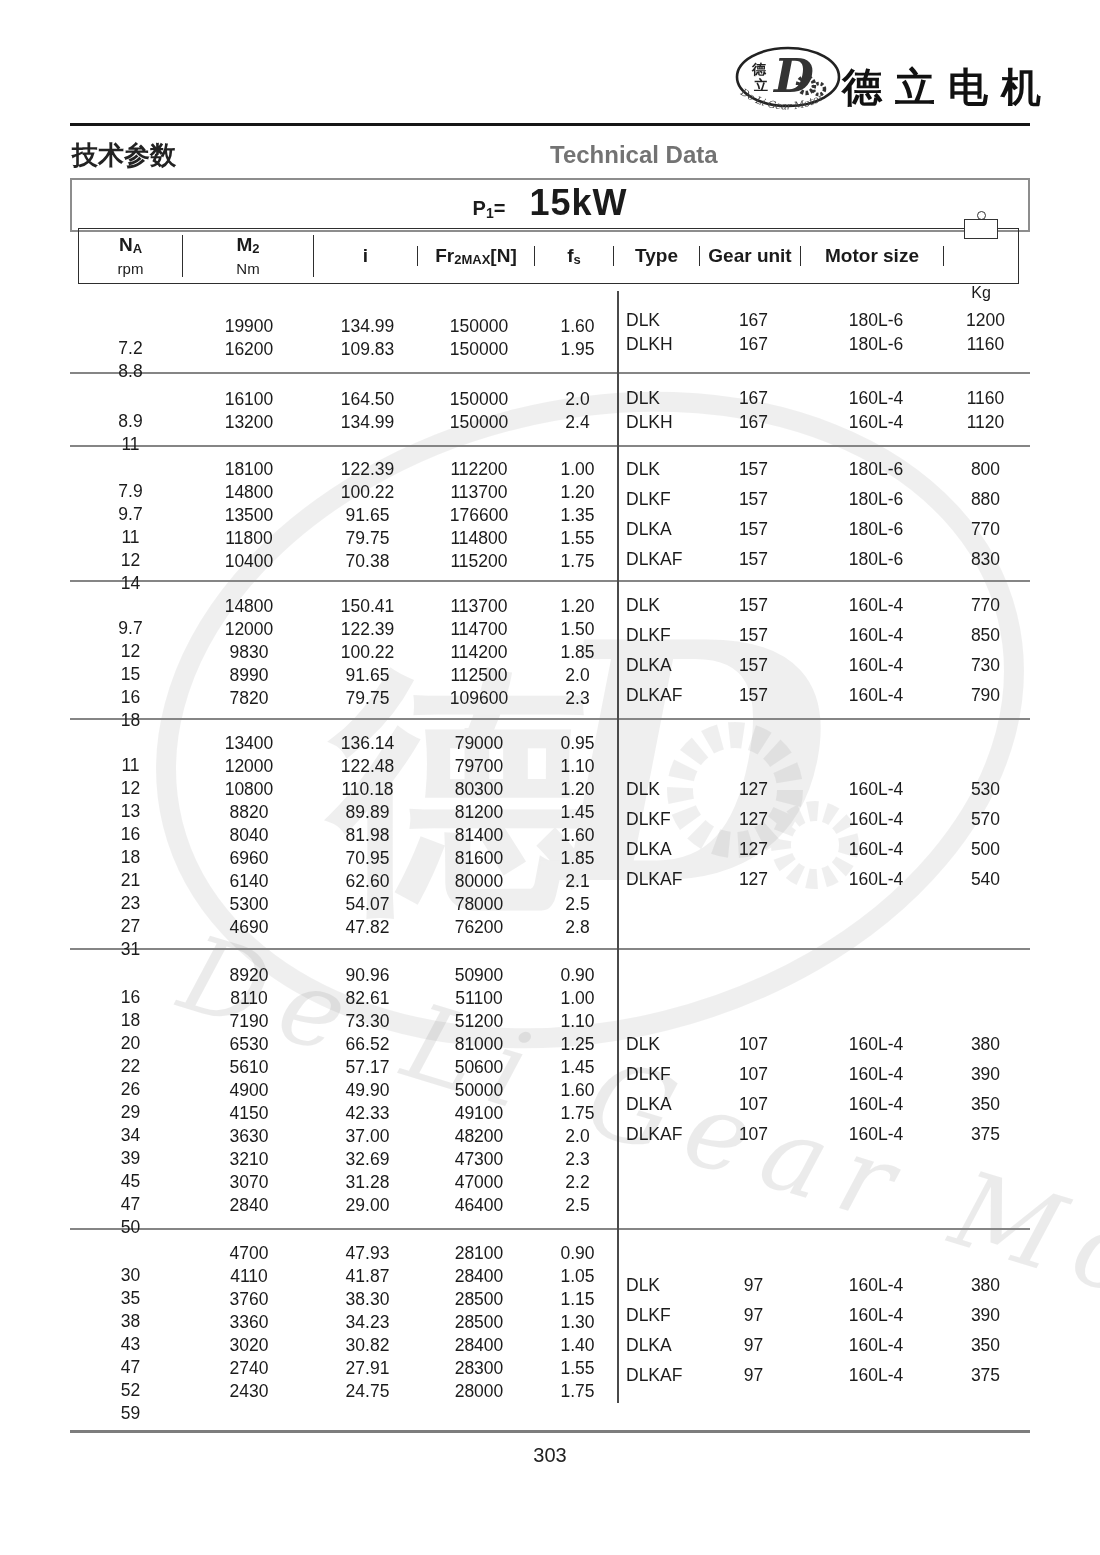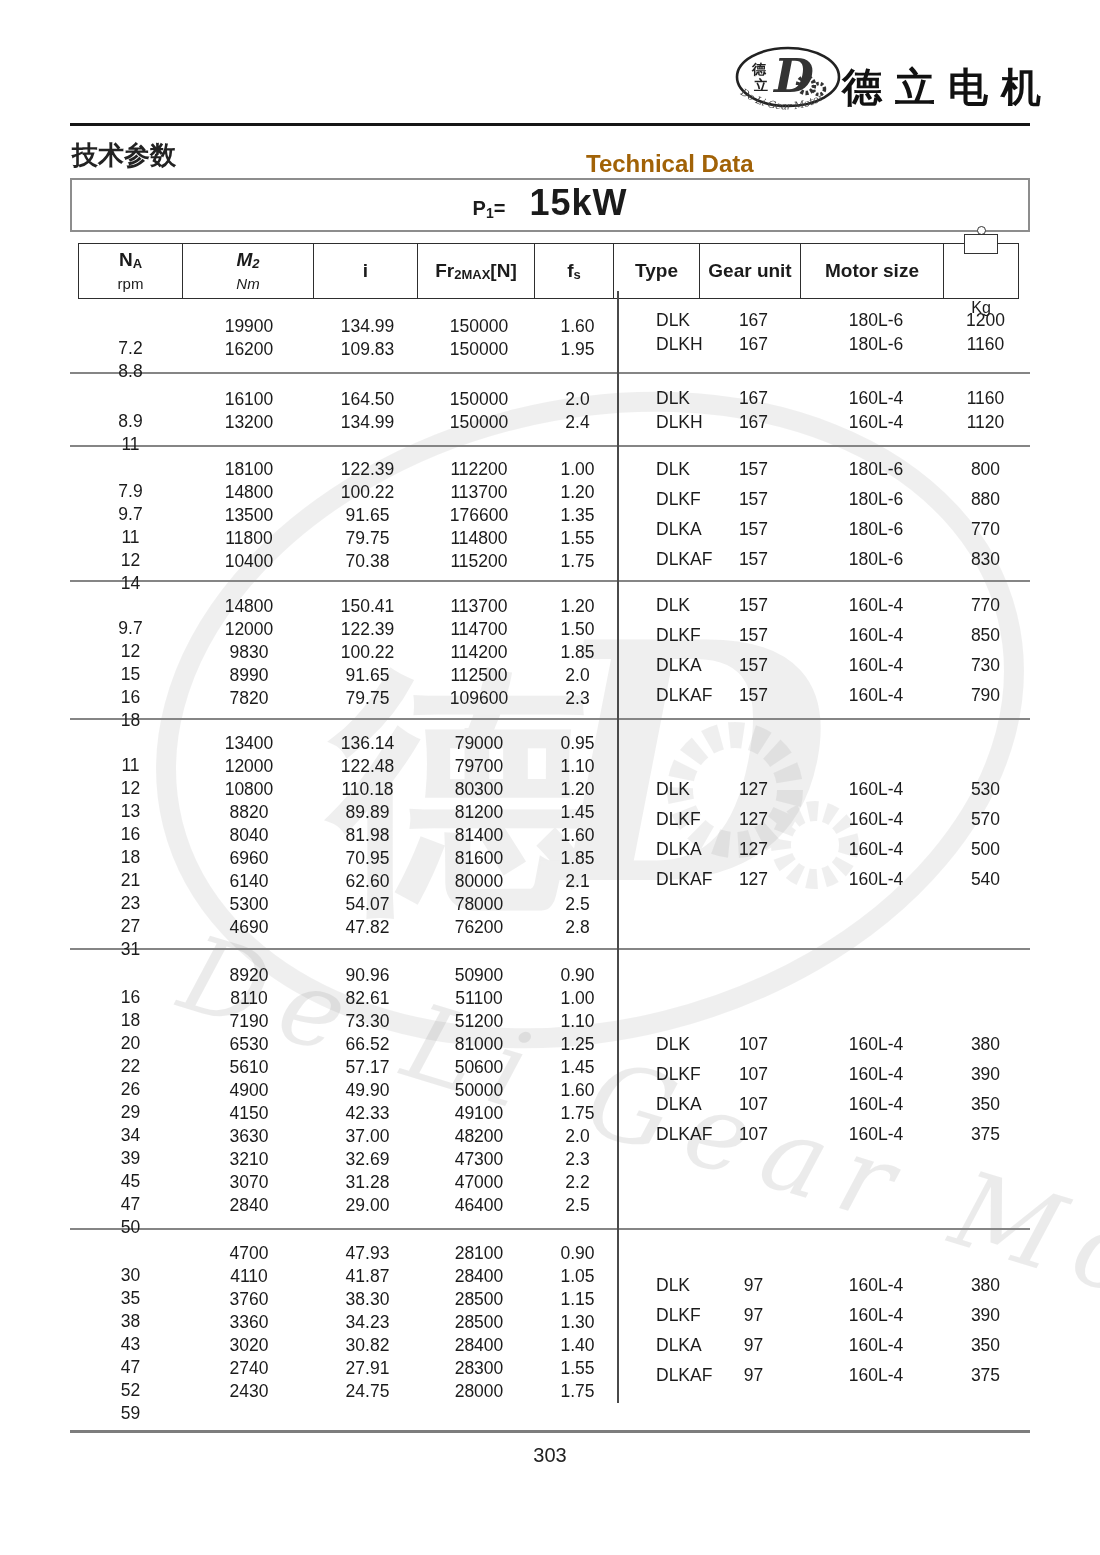--- a/index.html
+++ b/index.html
@@ -11,44 +11,44 @@
   
   #watermark{position:absolute;left:0;top:0;z-index:0;pointer-events:none;}
   
   #logo-emblem{left:730px;top:44px;}
   #brand-name{
     left:842px;top:60px;font-family:"DejaVu Serif",serif;font-weight:700;
     font-size:40px;letter-spacing:13px;color:#111;white-space:nowrap;
   }
   #brand-rule{left:70px;top:123px;width:960px;height:3px;background:#161616;}
   #title-cn{left:72px;top:138px;font-size:26px;font-weight:700;color:#222;}
-  #title-en{left:586px;top:141px;font-size:24px;font-weight:700;color:#a16207;margin-top:9px;}
+  #title-en{left:550px;top:141px;font-size:24px;font-weight:700;color:#737373;}
   
   #power-box{
     left:70px;top:178px;width:960px;height:54px;box-sizing:border-box;
     border:2px solid #8d8d8d;display:flex;align-items:baseline;justify-content:center;
   }
   #power-box{align-items:center;}
   .p-line{display:flex;align-items:baseline;transform:translateY(-2px);}
   .p-sym{font-size:20px;font-weight:700;}
   .p-sub{font-size:14px;font-weight:700;position:relative;top:3px;}
   .p-eq{font-size:20px;font-weight:700;}
   .p-val{font-size:36px;font-weight:700;letter-spacing:1px;margin-left:24px;}
   
   #header-table{
-    left:78px;top:243px;height:54px;display:flex;
-    border:1.6px solid #2e2e2e;background:transparent;
+    left:78px;top:228px;height:54px;display:flex;
+    border:1.6px solid #2e2e2e;background:transparent;align-items:center;
   }
   .hcell{
     box-sizing:content-box;border-right:1.6px solid #2e2e2e;
     display:flex;flex-direction:column;align-items:center;justify-content:center;
     line-height:1.05;
   }
   .hcell:last-child{border-right:none;}
-  .hc1{width:103px;} .hc2{width:130px;font-style:italic;} .hc3{width:103px;} .hc4{width:116px;}
+  .hc1{width:103px;} .hc2{width:130px;} .hc3{width:103px;} .hc4{width:116px;}
   .hc5{width:78px;} .hc6{width:85px;} .hc7{width:100px;} .hc8{width:142px;} .hc9{width:74px;gap:44px;}
   .hsym{font-size:19px;font-weight:700;}
   .hsub{font-size:13px;font-weight:700;position:relative;top:2px;}
   .hunit{font-size:15px;font-weight:400;margin-top:6px;}
   .w-knob{width:7px;height:7px;border:1.5px solid #333;border-radius:50%;display:block;margin:0 auto;background:#fff;}
   .w-body{width:32px;height:18px;border:1.8px solid #333;display:block;margin:-1px auto 0;background:#fff;}
   .kg-label{font-size:16px;margin-top:2px;}
   
   #data-area{left:70px;top:291px;width:960px;}
   #vline{position:absolute;left:547px;top:0;width:2px;height:calc(100% - 27px);background:#4a4a4a;}
@@ -57,21 +57,21 @@
   .drow{display:flex;line-height:23px;height:23px;}
   .cell{font-size:17.5px;text-align:center;}
   .c1{width:105px;margin-top:22px;} .c2{width:132px;} .c3{width:105px;} .c4{width:118px;} .c5{width:79px;}
   .models{
     position:absolute;left:547px;top:0;bottom:0;width:406px;
     display:flex;flex-direction:column;justify-content:center;
   }
   .mrow{display:flex;line-height:30px;height:30px;}
   .rows2 .mrow{line-height:24px;height:24px;}
   .mcell{font-size:17.5px;text-align:center;}
-  .mc1{width:86px;text-align:left;padding-left:39px;box-sizing:border-box;}
+  .mc1{width:86px;text-align:left;padding-left:9px;box-sizing:border-box;}
   .mc2{width:101px;} .mc3{width:144px;} .mc4{width:75px;}
   .sep{height:2px;background:#858585;}
   .g1{padding-top:24px;padding-bottom:11px;}
   .g2{padding-top:14px;padding-bottom:11px;}
   .g3{padding-top:11px;padding-bottom:7px;}
   .g4{padding-top:13px;padding-bottom:8px;}
   .g5{padding-top:12px;padding-bottom:9px;}
   .g6{padding-top:14px;padding-bottom:11px;}
   .g7{padding-top:12px;padding-bottom:27px;}
   

